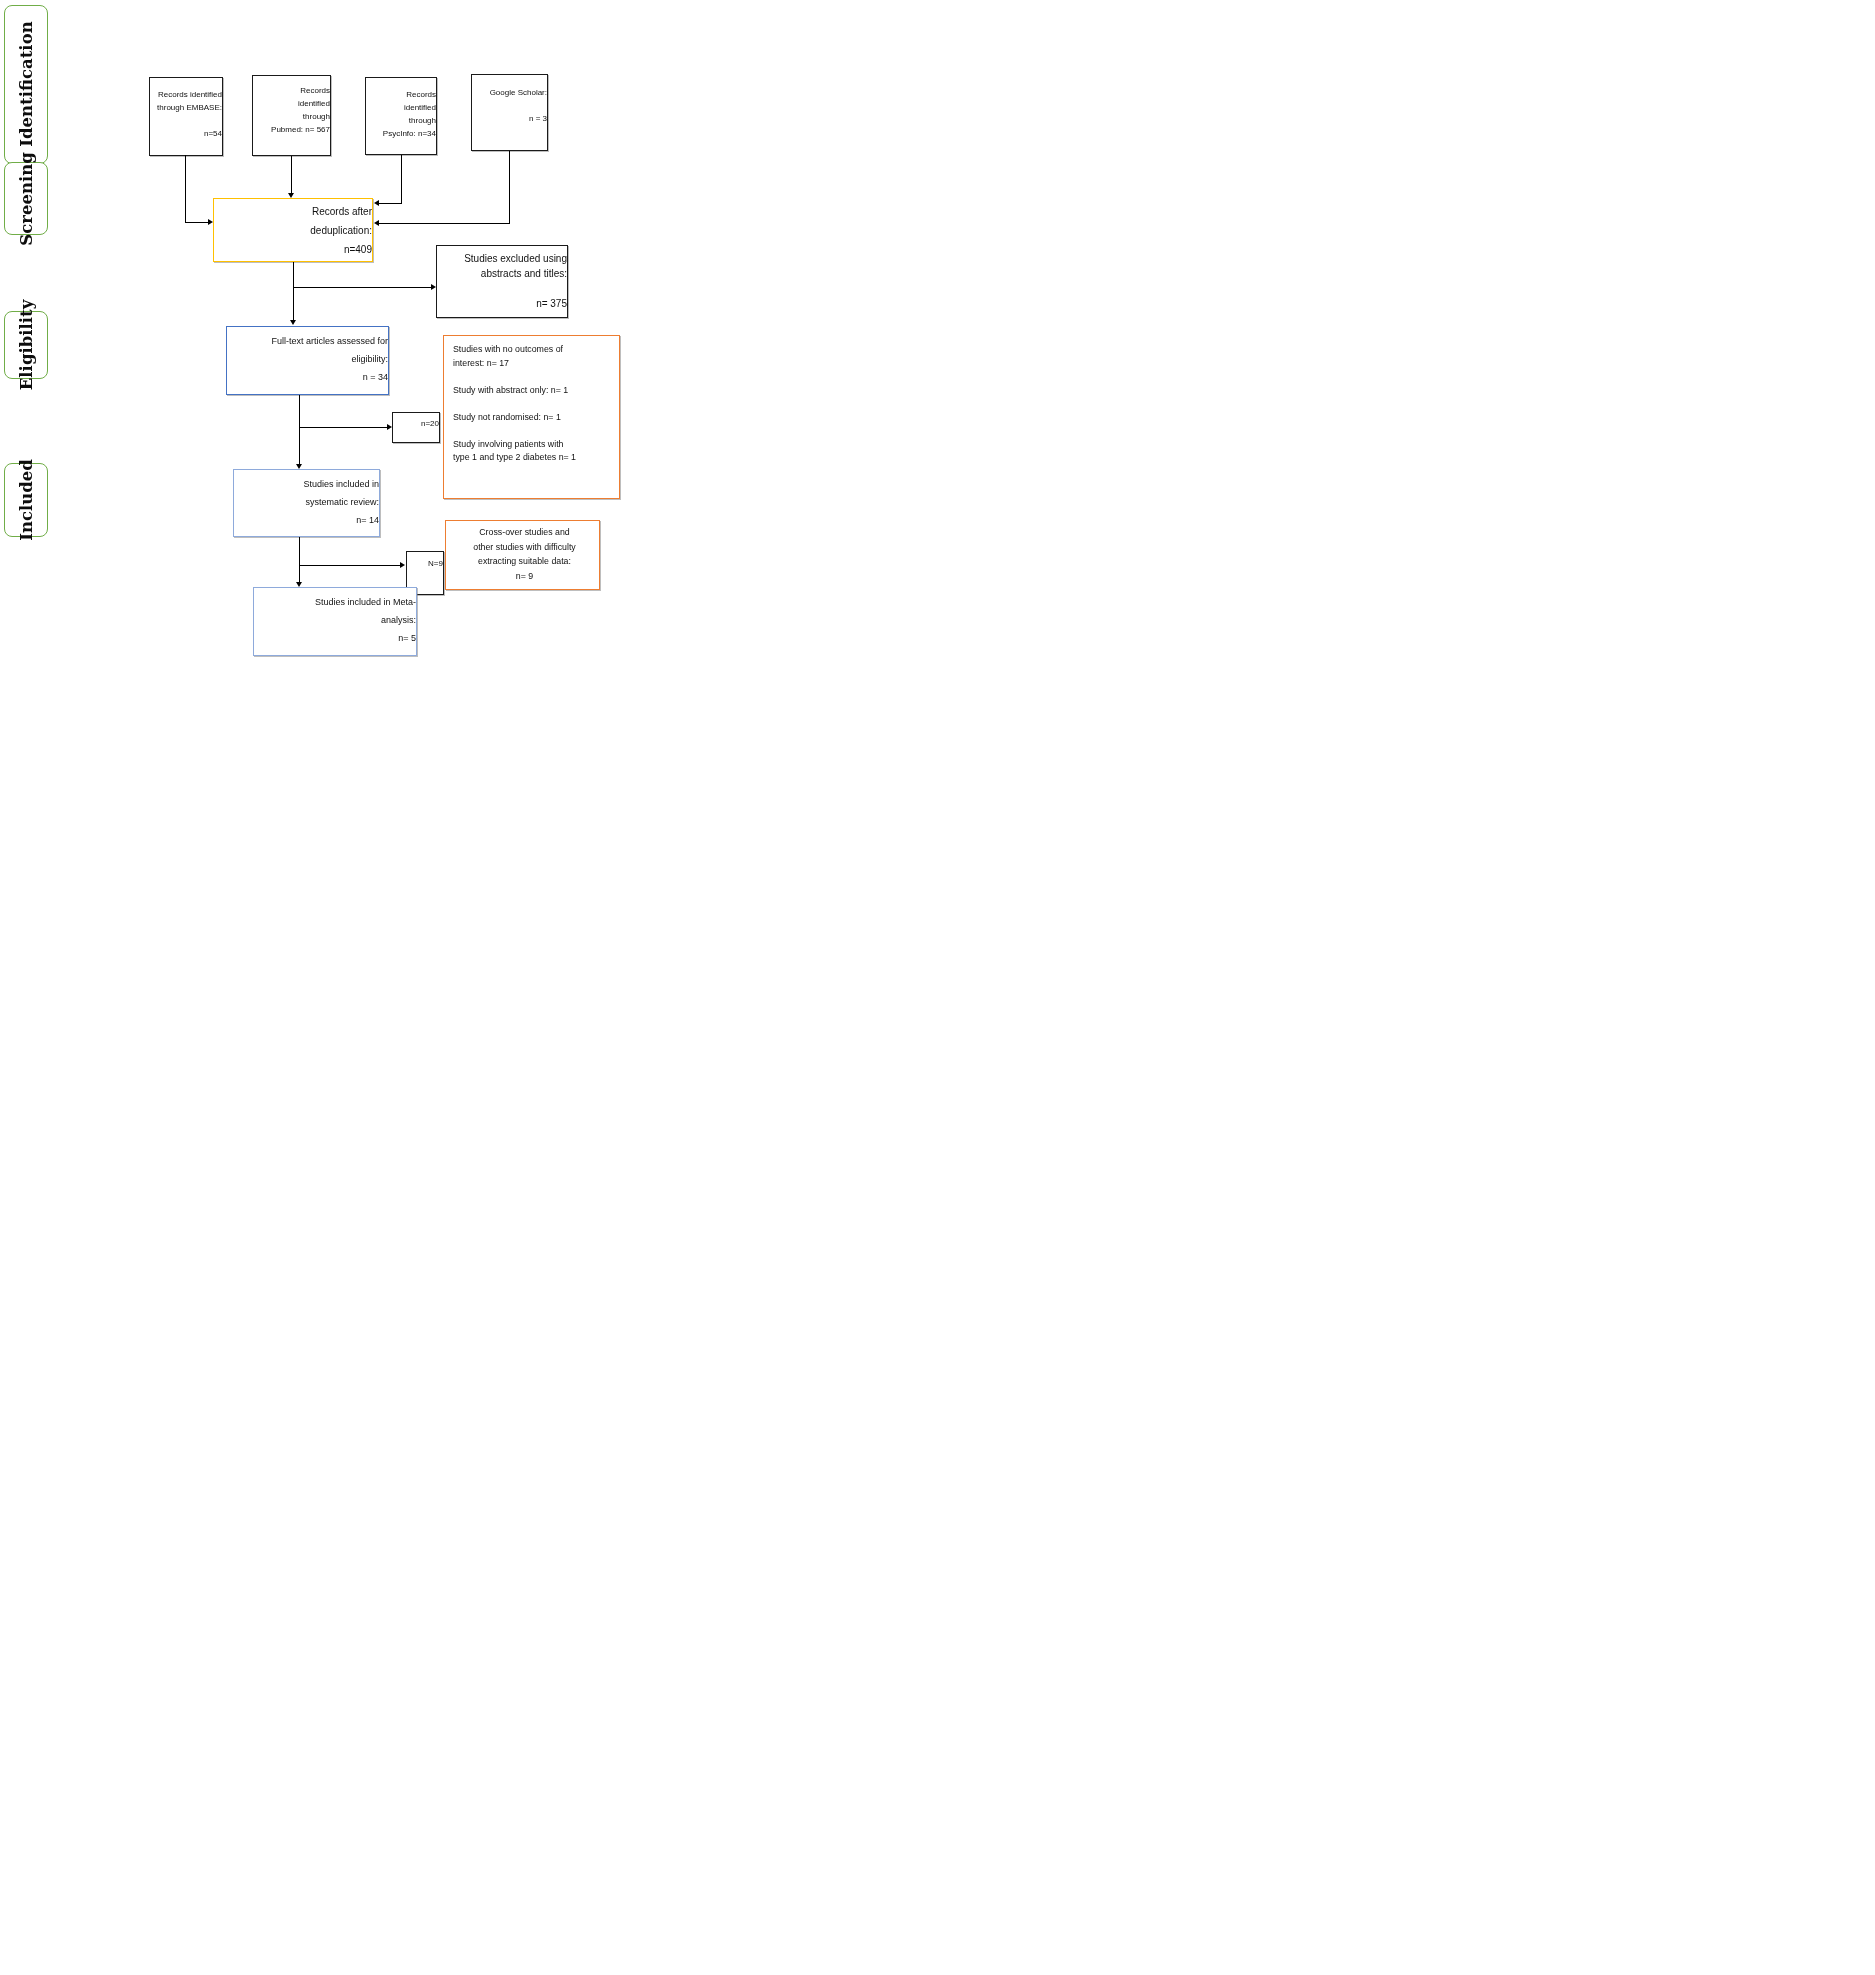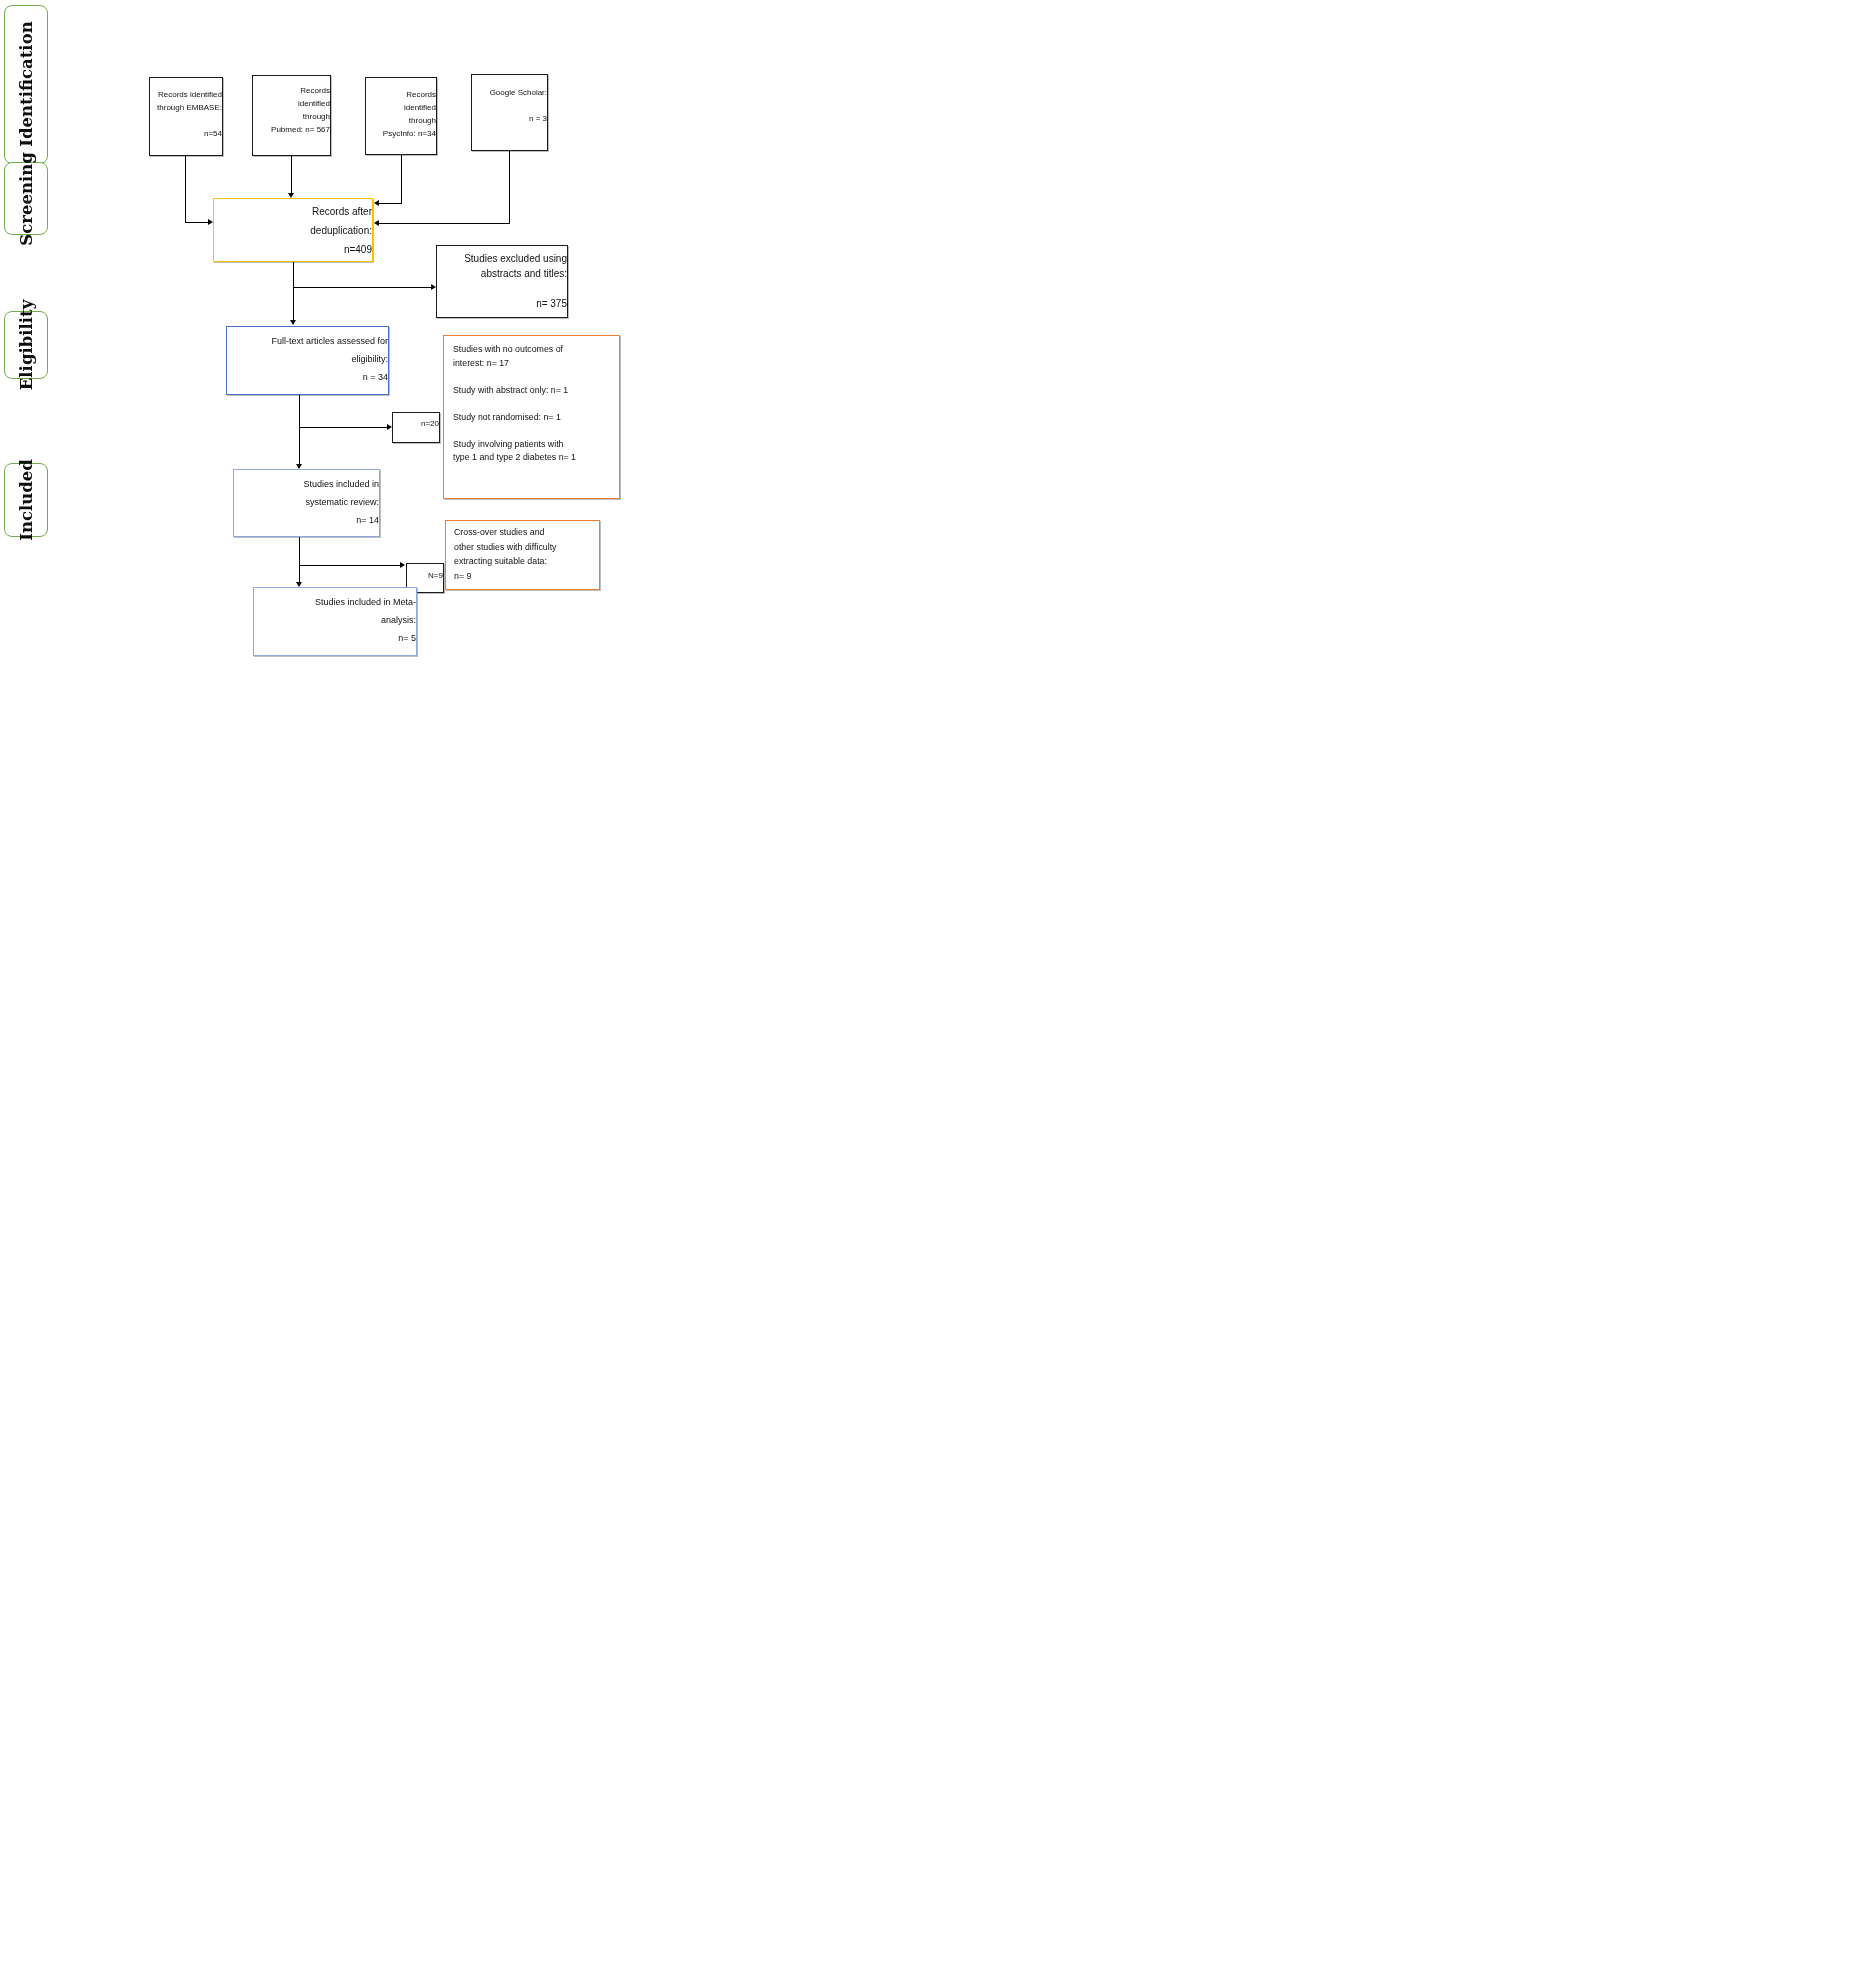--- a/index.html
+++ b/index.html
@@ -66,28 +66,28 @@
   #box-n20{
     left:392px;top:412px;width:48px;height:31px;
     font-size:8px;padding-top:6px;
   }
   #box-sysreview{
     left:233px;top:469px;width:147px;height:68px;
     border:1.5px solid var(--light-blue,#8EAADB);
     font-size:9px;line-height:18px;padding-top:4.5px;
   }
   #box-n9{
-    left:406px;top:563px;width:38px;height:30px;
+    left:406px;top:551px;width:38px;height:44px;
     font-size:8px;padding-top:7px;
   }
   #box-crossover{
     left:445px;top:520px;width:155px;height:70px;
     border:1.5px solid var(--reasons-orange,#ED7D31);
     font-size:8.8px;line-height:14.5px;
-    text-align:left;padding:4px 4px 0 8px;
+    text-align:center;padding:4px 4px 0 8px;
   }
   #box-meta{
     left:229px;top:587px;width:164px;height:69px;
     border:1.5px solid var(--light-blue,#8EAADB);
     font-size:9px;line-height:18px;padding-top:5px;margin-left:24px;
   }
   
   .vline,.hline{position:absolute;background:#000;}
   .vline{width:1px;}
   .hline{height:1px;}

